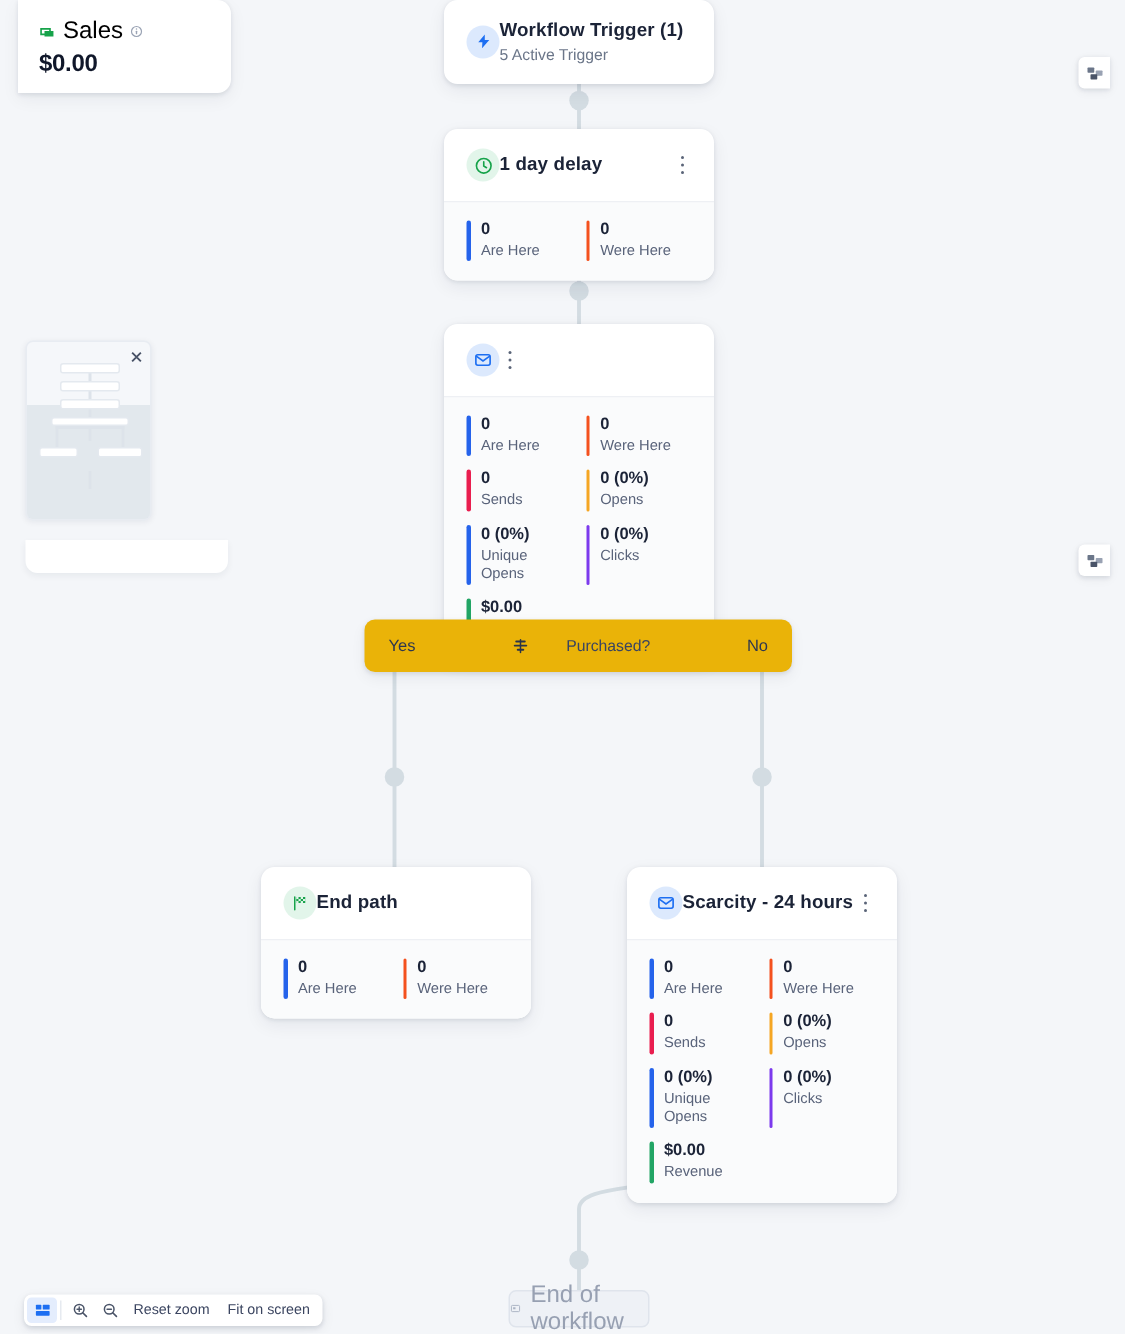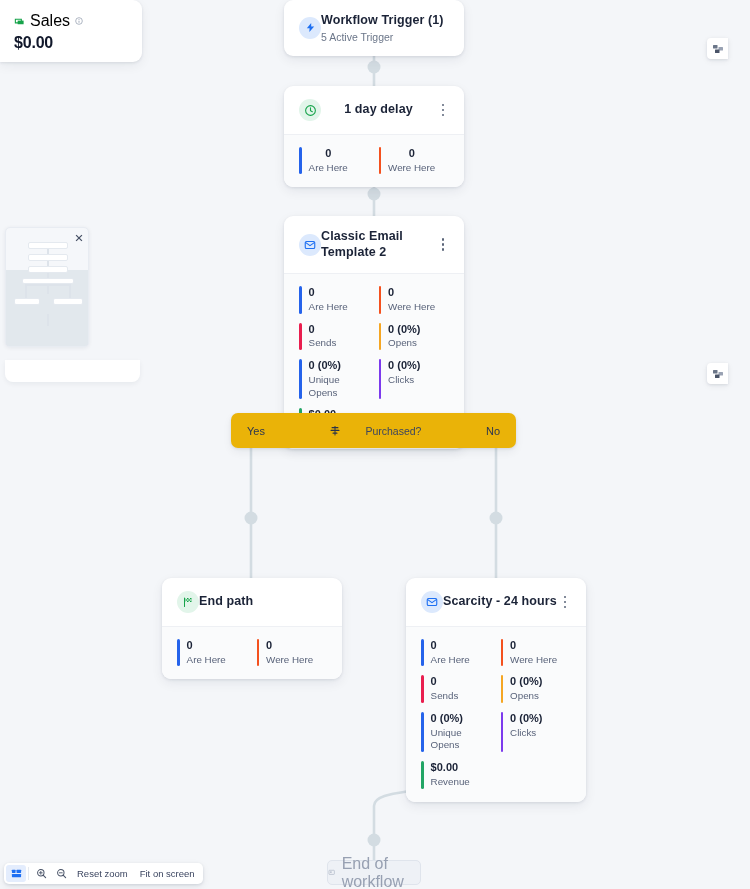--- a/index.html
+++ b/index.html
@@ -2,21 +2,21 @@
 <html><head>
 <meta charset="utf-8">
 <style>
   * { box-sizing: border-box; margin: 0; padding: 0; }
   html, body {
     width: 750px; height: 889px;
     font-family: "Liberation Sans", sans-serif;
     background: #f4f6f9;
     overflow: hidden;
   }
-  #canvas { position: relative; width: 728px; height: 889px; }
+  #canvas { position: relative; width: 728px; height: 889px; margin-left: 12px; }
 
   
   #wires { position: absolute; inset: 0; width: 750px; height: 889px; z-index: 1; }
 
   
   .card {
     position: absolute; z-index: 3;
     background: #ffffff;
     border-radius: 9px;
     box-shadow: 0 1px 3px rgba(16,30,54,.10), 0 4px 12px rgba(16,30,54,.07);
@@ -197,21 +197,21 @@
             <path d="M13.5 2 4 13.5h6L9.5 22 20 10h-6.5z" fill="#1d6ff2"></path>
           </svg>
       </span>
       <div style="flex:1;">
         <div class="card-title">Workflow Trigger (1)</div>
         <div class="card-sub">5 Active Trigger</div>
       </div>
     </div>
   </div>
 
-  <div class="card" id="node-delay" style="left:284px; top:86px; width:180px;text-align:center;">
+  <div class="card" id="node-delay" style="left:284px; top:86px; width:180px;">
     <div class="card-head">
       <span class="ico green">
         <svg width="13" height="13" viewBox="0 0 24 24">
           <circle cx="12" cy="12" r="9" fill="none" stroke="#16a34a" stroke-width="2"></circle>
           <path d="M12 7.2v5.2l3.4 2" fill="none" stroke="#16a34a" stroke-width="2" stroke-linecap="round"></path>
         </svg>
       </span>
       <div class="card-title">1 day delay</div>
       <span class="kebab">
           <i></i>
@@ -238,21 +238,20 @@
   </div>
 
   <div class="card" id="node-email-1" style="left:284px; top:216px; width:180px;">
     <div class="card-head">
       <span class="ico blue">
         <svg width="12" height="12" viewBox="0 0 24 24">
           <rect x="2.5" y="5" width="19" height="14" rx="2.6" fill="none" stroke="#1d6ff2" stroke-width="2.2"></rect>
           <path d="M3.5 7.2 12 13.2l8.5-6" fill="none" stroke="#1d6ff2" stroke-width="2.2" stroke-linecap="round"></path>
         </svg>
       </span>
-      <div class="card-title">Classic Email Template 2</div>
       <span class="kebab">
           <i></i>
           <i></i>
           <i></i>
         </span>
     </div>
     <div class="stats">
         <div class="stat">
           <div class="bar" style="background: rgb(37, 99, 235);"></div>
           <div>

